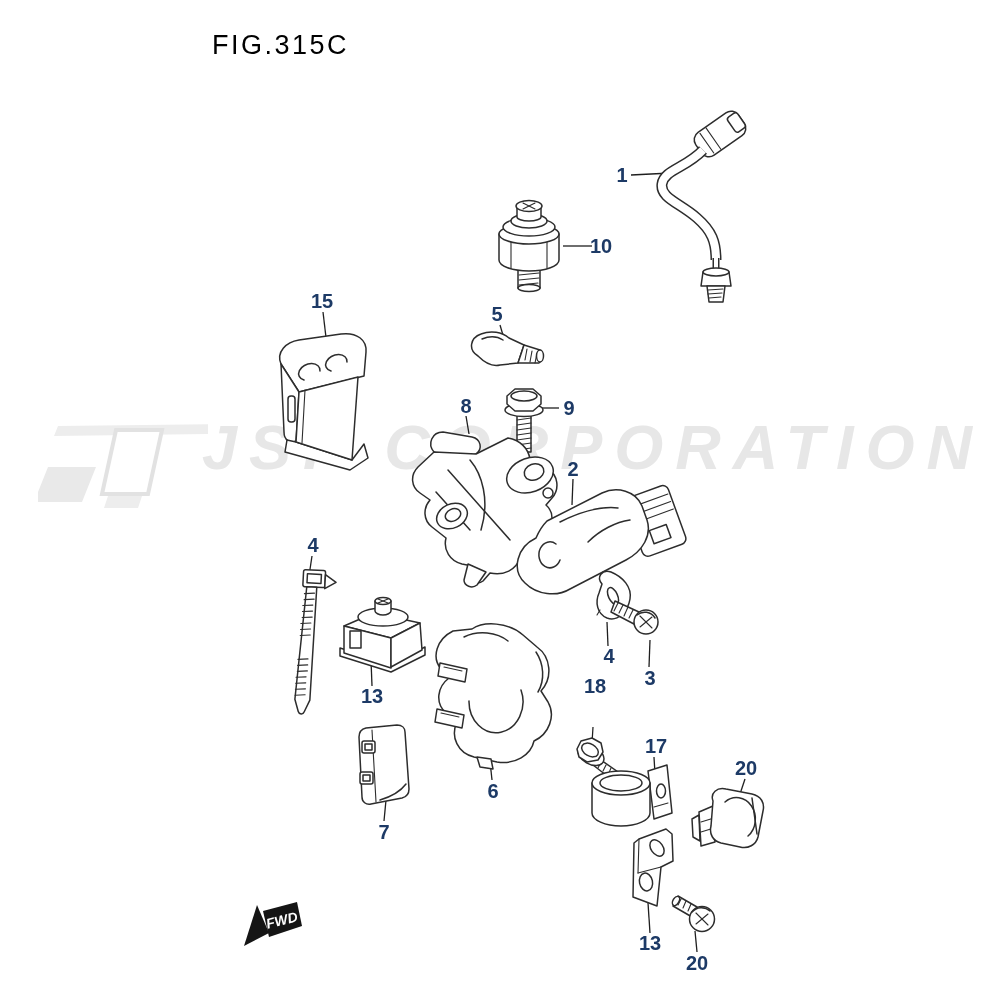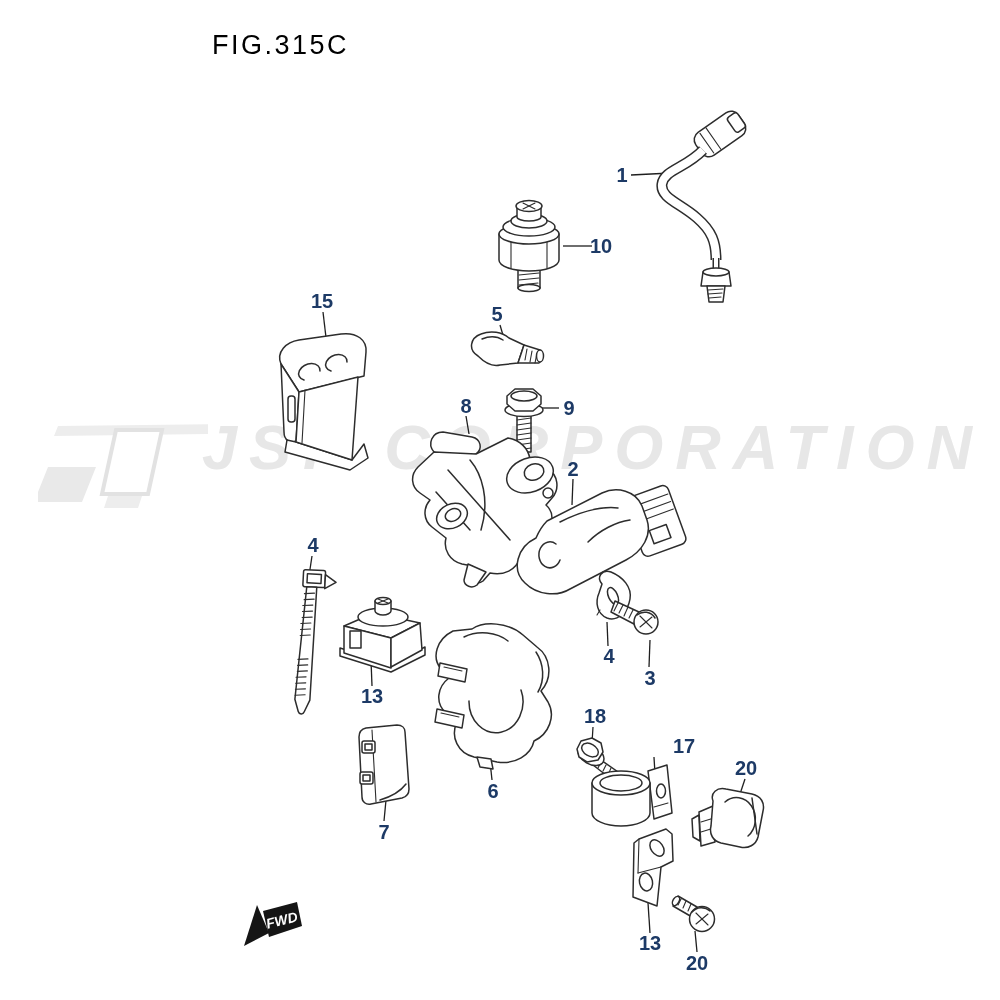--- a/index.html
+++ b/index.html
@@ -316,14 +316,14 @@
 <div class="plabel" style="left:384px;top:832px;">7</div>
 <div class="plabel" style="left:466px;top:406px;">8</div>
 <div class="plabel" style="left:569px;top:408px;">9</div>
 <div class="plabel" style="left:601px;top:246px;">10</div>
 <div class="plabel" style="left:650px;top:943px;">13</div>
 <div class="plabel" style="left:697px;top:963px;">20</div>
 <div class="plabel" style="left:372px;top:696px;">13</div>
 <div class="plabel" style="left:746px;top:768px;">20</div>
 <div class="plabel" style="left:322px;top:301px;text-align:right;">15</div>
 <div class="plabel" style="left:313px;top:545px;">4</div>
-<div class="plabel" style="left:656px;top:746px;margin-left:28px;">17</div>
-<div class="plabel" style="left:595px;top:716px;">18</div>
+<div class="plabel" style="left:656px;top:746px;">17</div>
+<div class="plabel" style="left:595px;top:686px;">18</div>
 
 </body></html>

